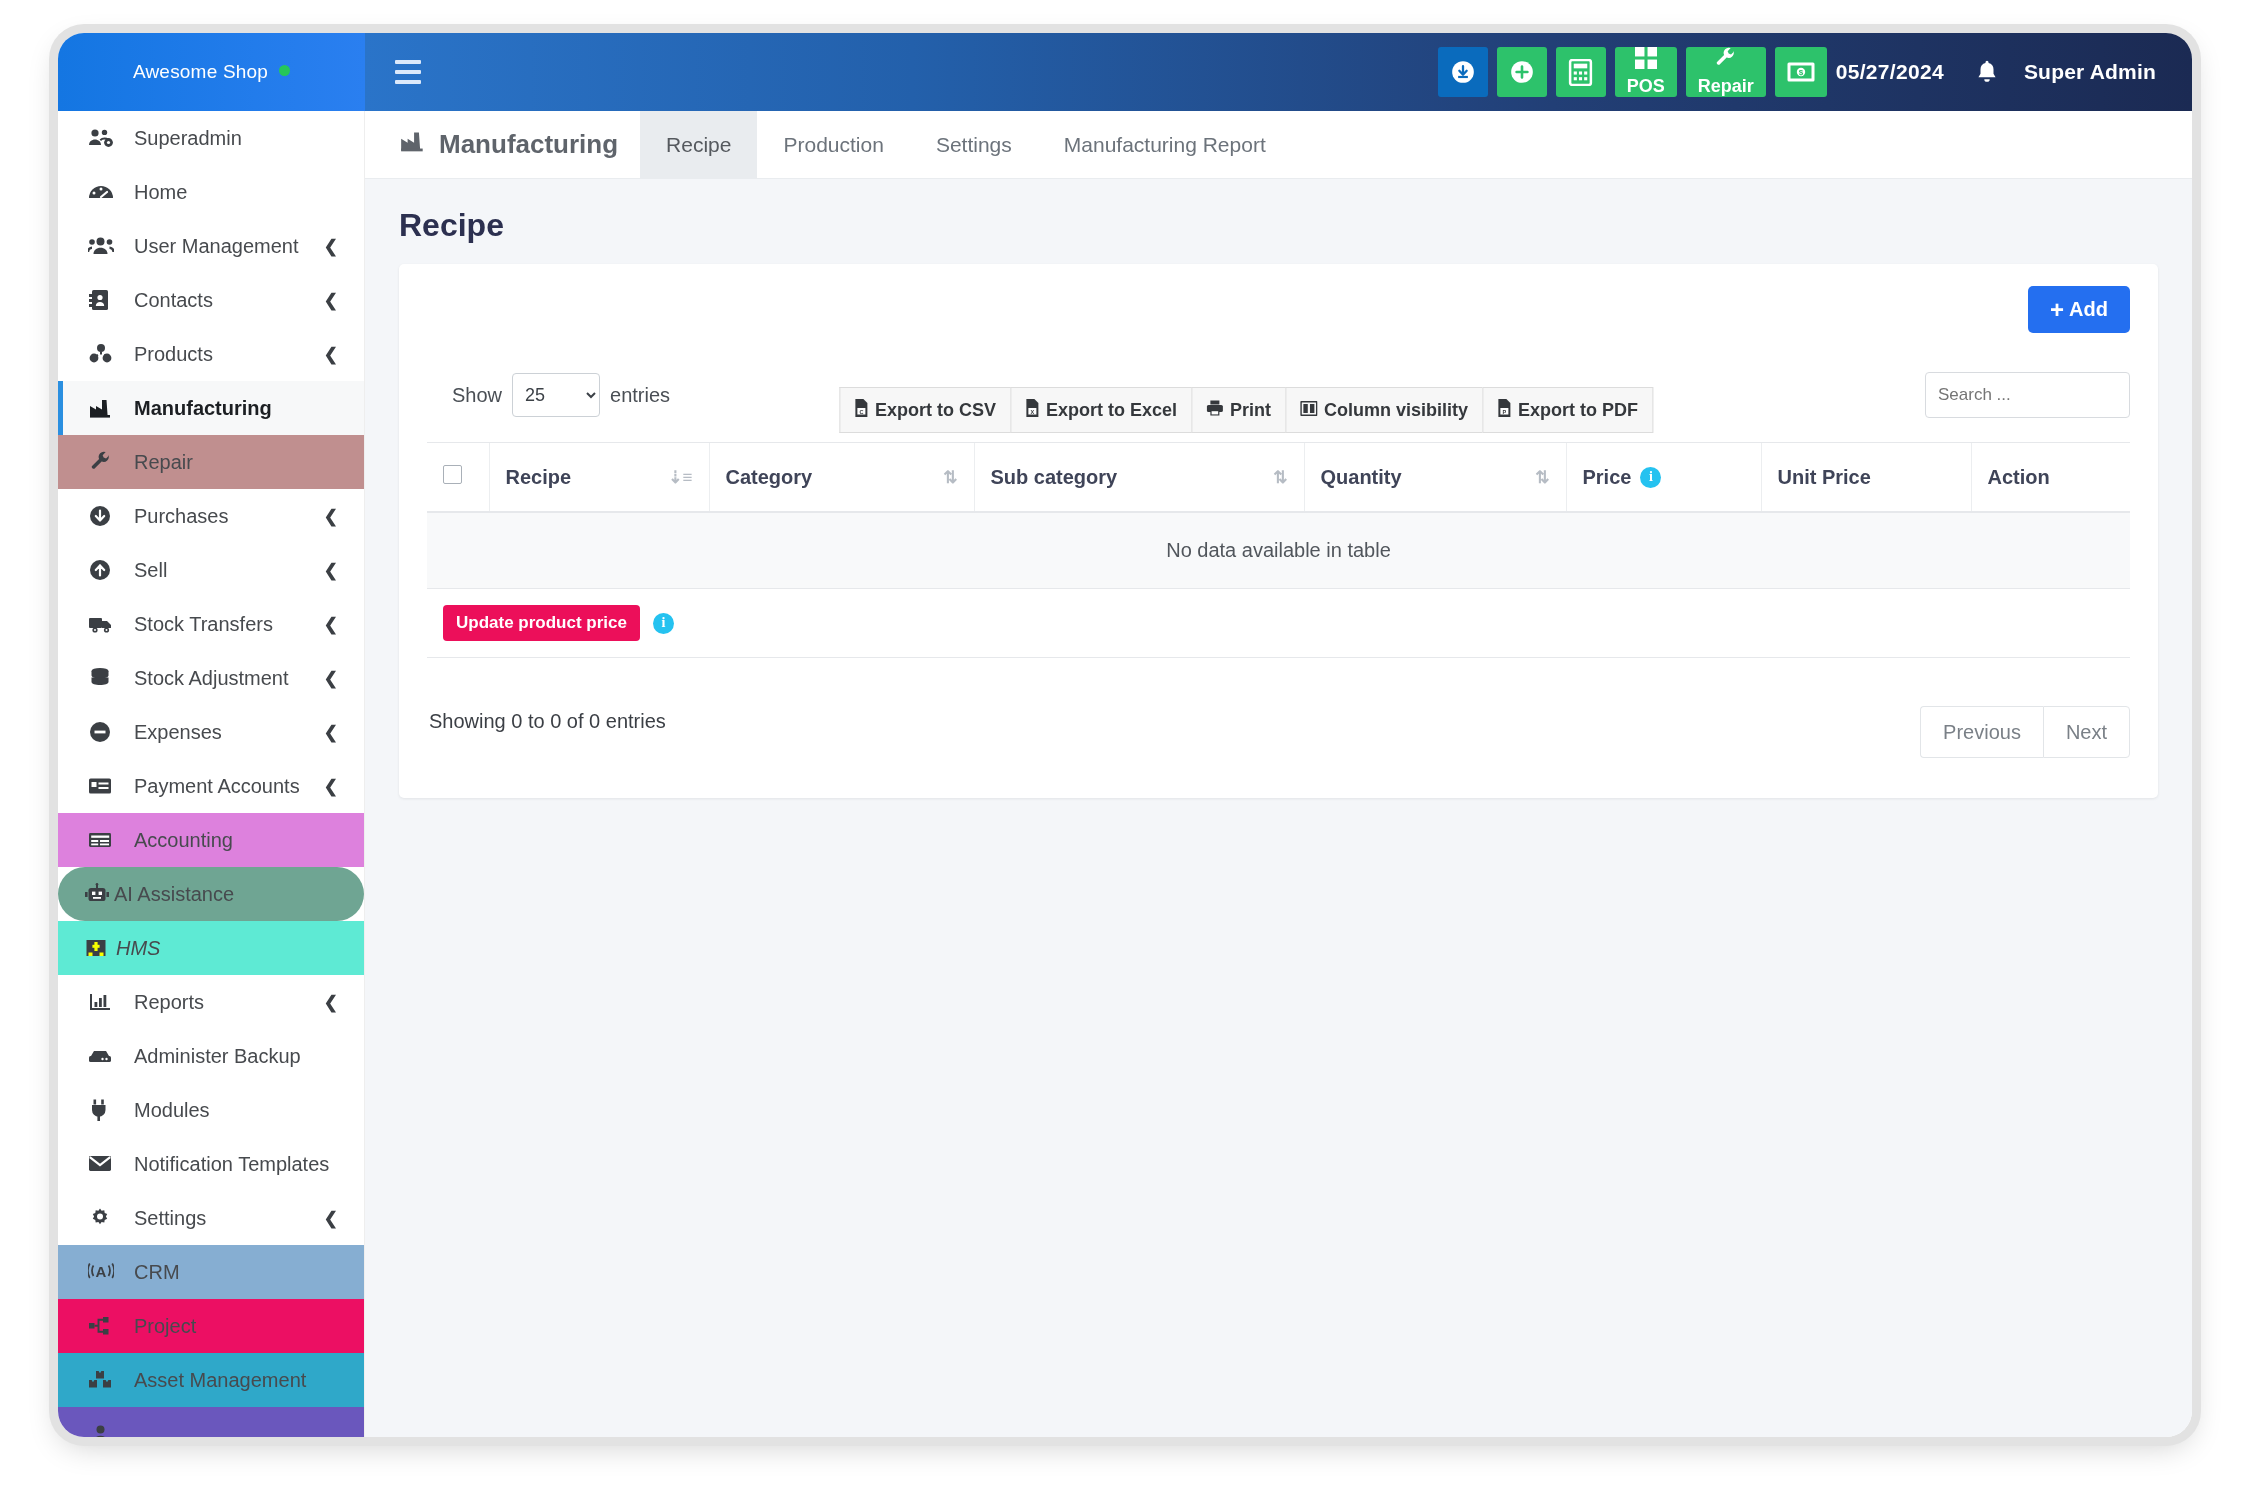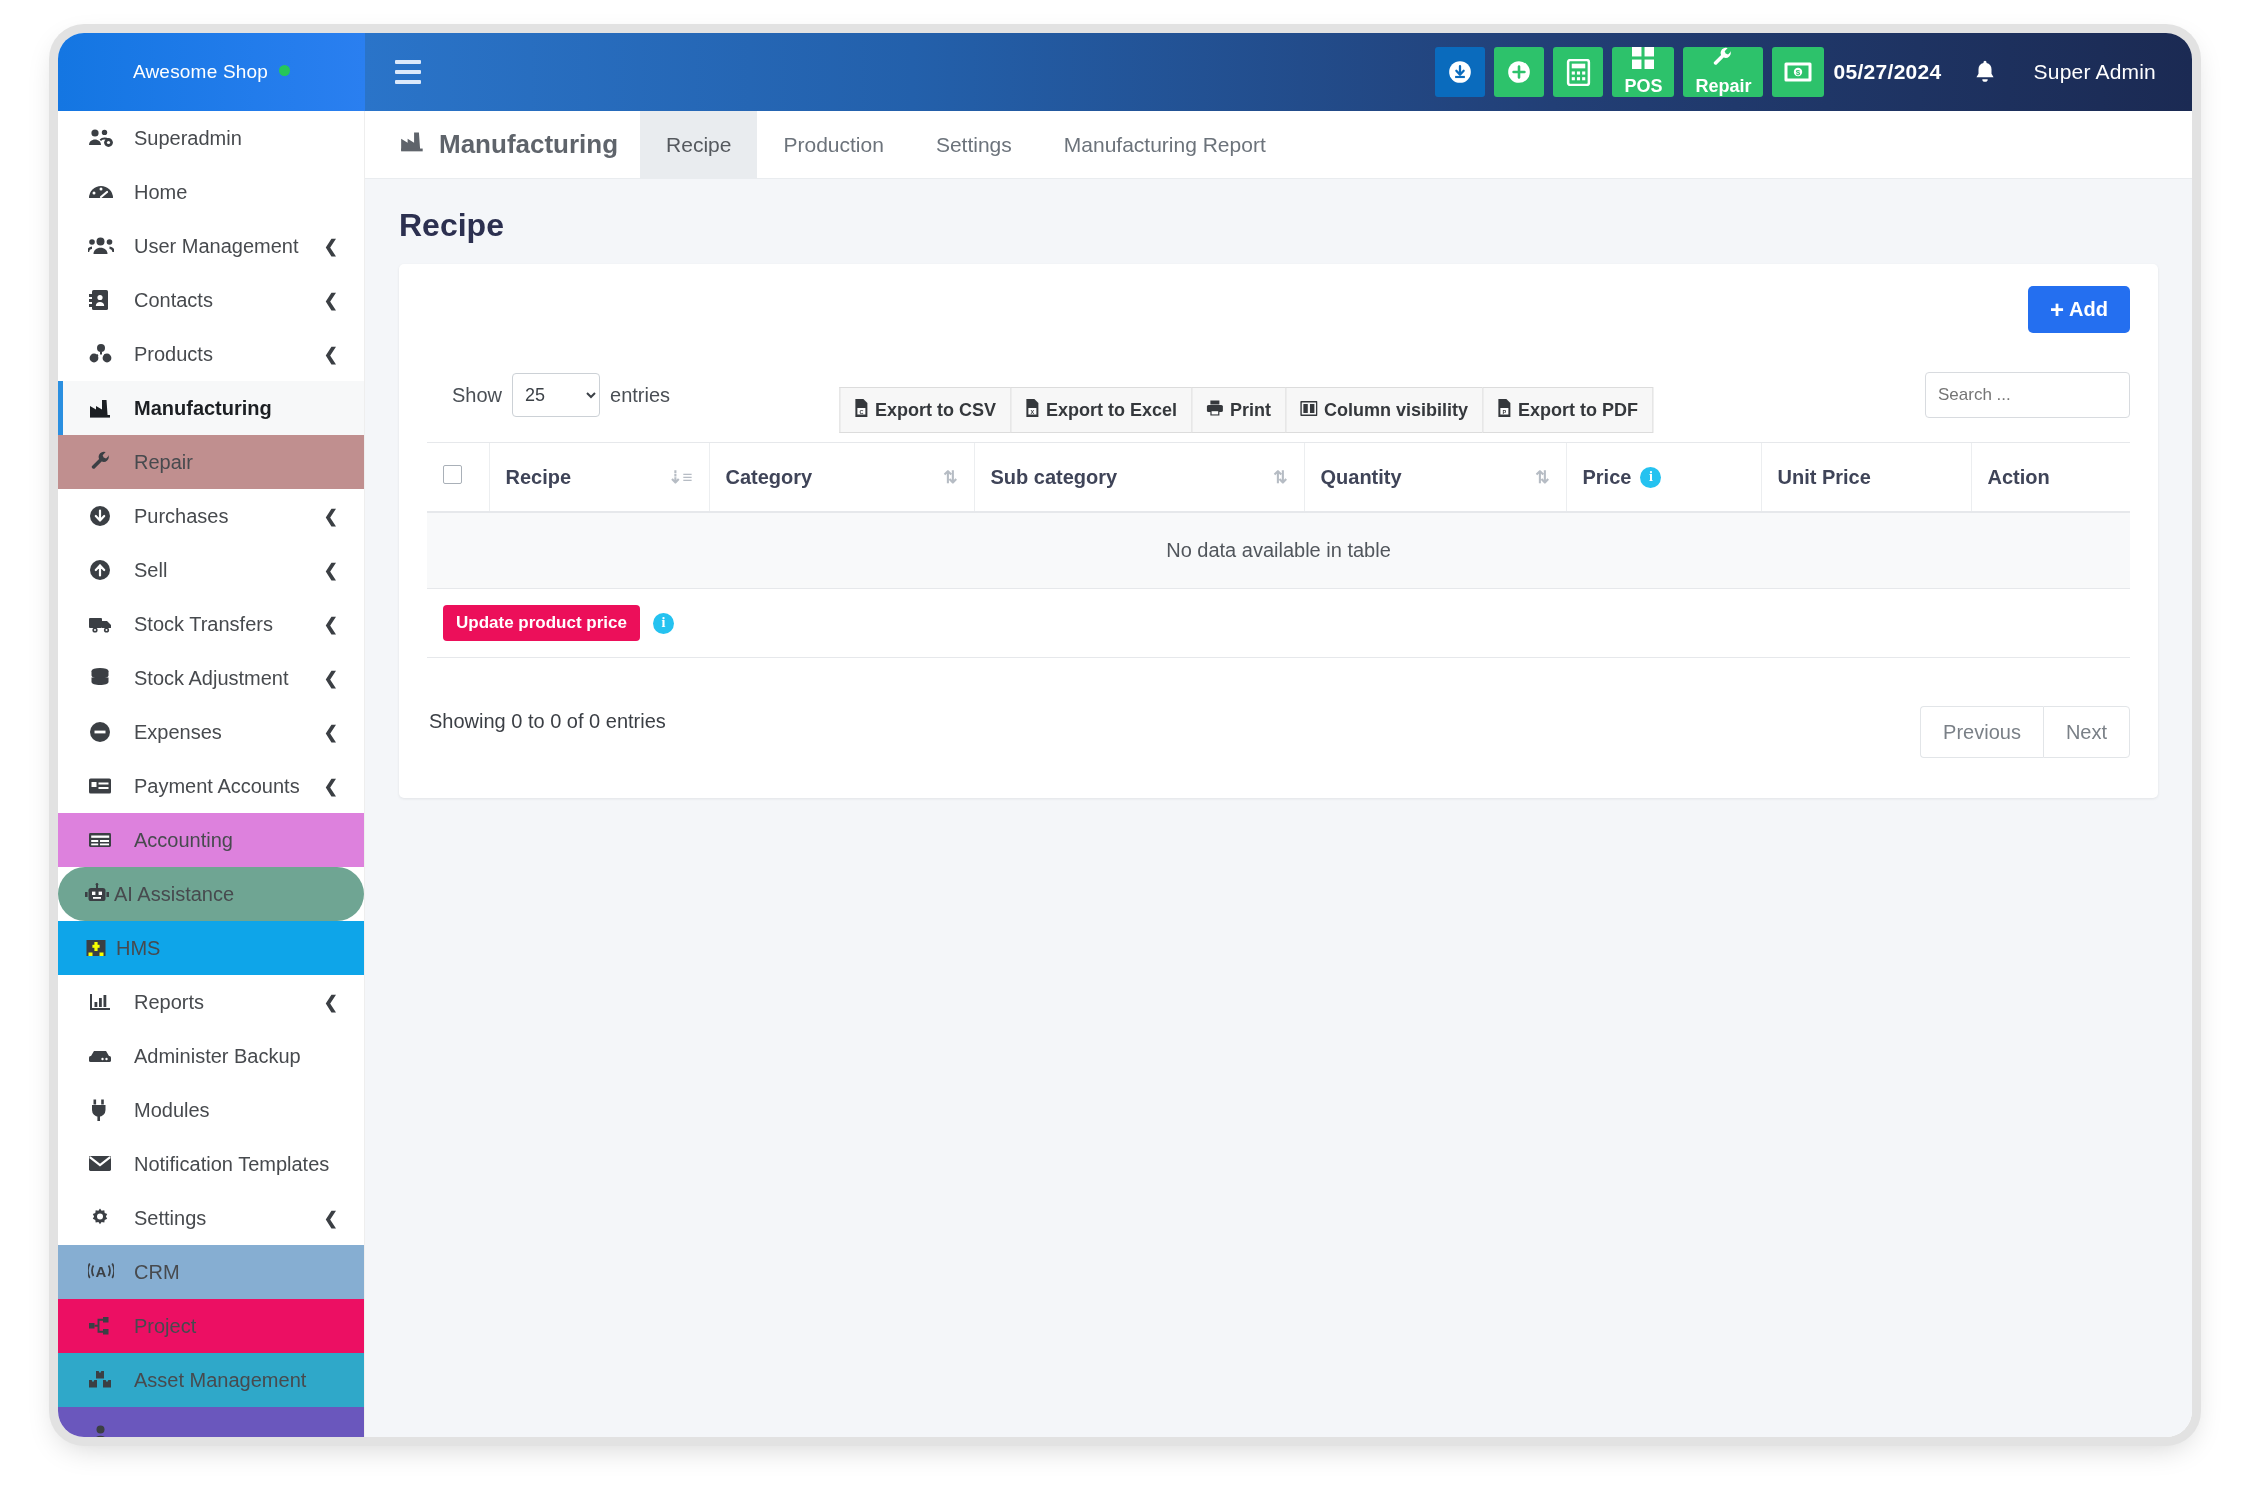--- a/index.html
+++ b/index.html
@@ -100,23 +100,23 @@
   .navbtn svg { display: block; }
   #navdate {
     color: #fff;
     font-weight: 700;
     font-size: 21px;
     letter-spacing: .3px;
   }
   #bell { margin-left: 22px; color: #fff; display:flex; align-items:center; cursor:pointer;}
   #username {
     color: #fff;
-    font-weight: 400;
+    font-weight: 700;
     font-size: 21px;
-    margin-left: 28px;
+    margin-left: 16px;
     letter-spacing: .2px;
   }
 
   
   #bodysplit { flex: 1; display: flex; min-height: 0; }
 
   
   #sidebar {
     width: 307px;
     flex: 0 0 307px;
@@ -156,21 +156,21 @@
   .side-item.active-mfg::before {
     content: "";
     position: absolute;
     left: 0; top: 0; bottom: 0;
     width: 5px;
     background: #2a8fe0;
   }
   .side-item.c-repair { background: #c08f8f; }
   .side-item.c-accounting { background: #dd81dd; }
   .side-item.c-ai { background: #6fa593; }
-  .side-item.c-hms { background: #0ea5e9; }
+  .side-item.c-hms { background: #5eead4; font-style: italic; }
   .side-item.c-crm { background: #86aed2; }
   .side-item.c-project { background: #ec0f63; }
   .side-item.c-asset { background: #2fa8c9; }
   .side-item.c-last { background: #6a57bd; }
 
   
   #content {
     flex: 1;
     background: #f4f6f9;
     min-width: 0;

